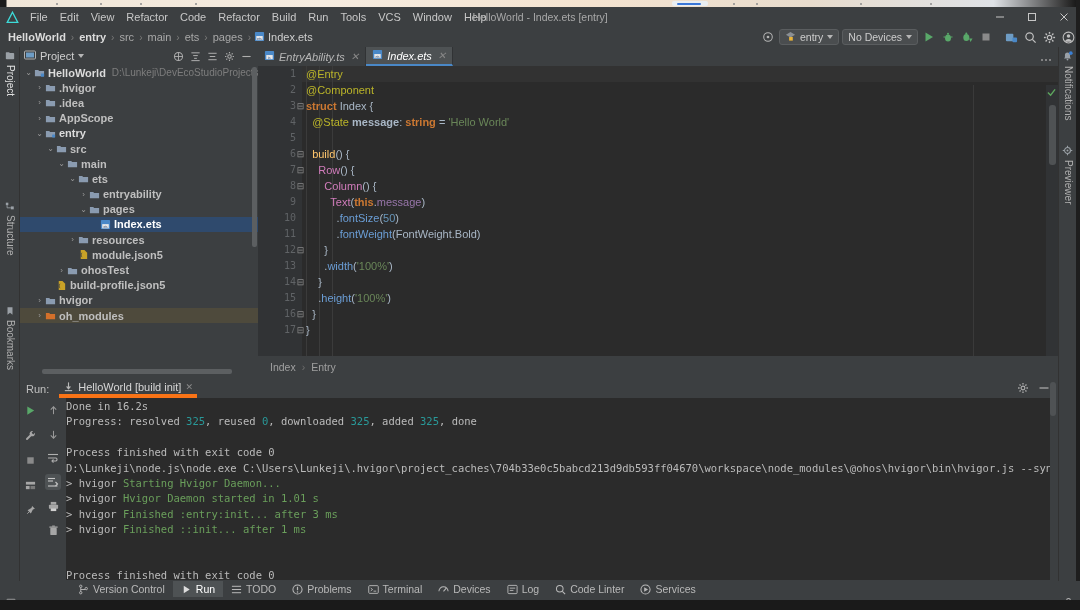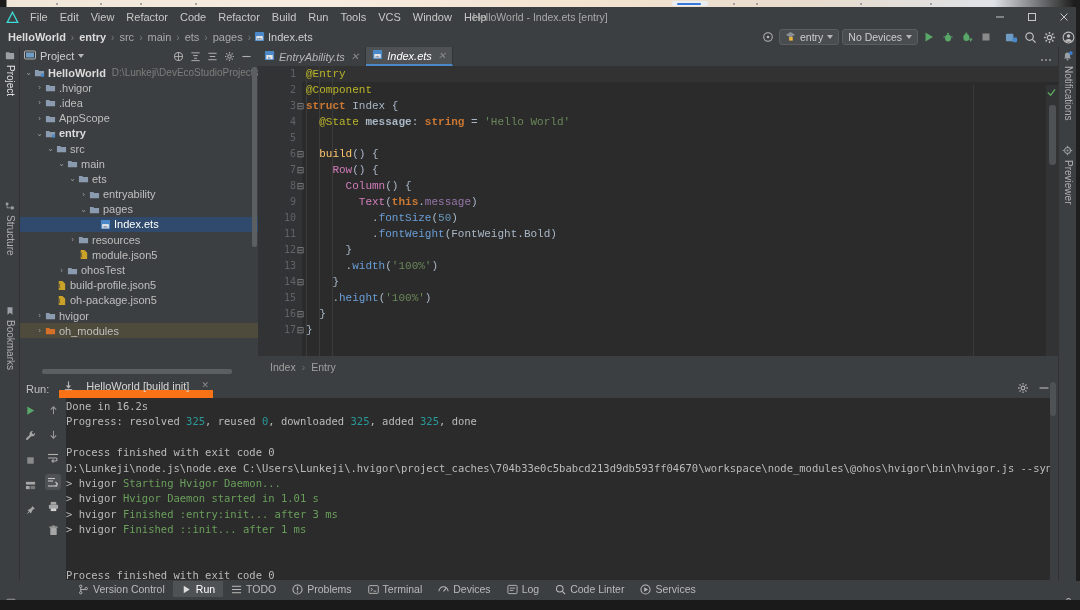--- a/index.html
+++ b/index.html
@@ -68,21 +68,21 @@
   .proj-header{ height:18px; display:flex; align-items:center; padding:0 4px; gap:4px;}
   .proj-header .t{ font-size:11px; color:#cfcfcf;}
   .proj-tools{ margin-left:auto; display:flex; align-items:center; gap:6px; padding-right:2px;}
   .proj-tools span{ color:#aeaeae; display:flex; }
   .tree{ position:absolute; left:0; top:18px; width:238px; height:305px; overflow:hidden; font-size:11px;}
   .row{ height:15.2px; display:flex; align-items:center; white-space:nowrap; color:#bfbfbf; }
   .row.sel{ background:#2f4a6d; color:#ffffff; }
   .row.hl{ background:#4e4a3c; }
   .arrow{ width:9px; display:inline-block; text-align:center; color:#9a9a9a; font-size:8px; flex:none;}
   .ficon{ width:13px; flex:none; display:flex; align-items:center; justify-content:center;}
-  .rowlabel{ padding-left:2px;}
+  .rowlabel{ padding-left:2px;font-weight:bold;}
   .rowlabel.b{ font-weight:bold; color:#dcdcdc;}
   .rowpath{ color:#7d7d7d; padding-left:6px; font-size:10px; overflow:hidden;}
   .proj-scroll{ position:absolute; right:1px; top:20px; width:5px; height:180px; background:#5c5f61; border-radius:2px;}
   .proj-hscroll{ position:absolute; left:22px; bottom:3px; width:190px; height:5px; background:#5c5f61; border-radius:2px;}
 
   
   .editor{ position:absolute; left:258px; top:47px; width:800px; height:330px; background:#2b2b2b;}
   .tabbar{ height:19px; background:#3c3f41; display:flex; align-items:flex-end; }
   .etab{
     height:19px; display:flex; align-items:center; gap:4px; padding:0 6px;
@@ -93,21 +93,21 @@
   .tab-right{ margin-left:auto; display:flex; align-items:center; padding-right:6px; color:#9a9a9a;}
 
   .codearea{ position:absolute; left:0; top:19px; width:800px; height:290px; background:#2b2b2b; }
   .gutter{ position:absolute; left:0; top:0; width:44px; height:290px; background:#313335;}
   .lnum{ height:16px; line-height:16px; text-align:right; padding-right:6px;
     font-family:"DejaVu Sans Mono", monospace; font-size:10px; color:#606366;}
   .folds{ position:absolute; left:36px; top:0; width:14px; height:290px;}
   .fold{ position:absolute; left:2px; width:9px; height:9px; color:#888; font-size:9px;
     display:flex; align-items:center; justify-content:center;}
   .code{ position:absolute; left:48px; top:0; right:0; height:220px;
-    font-family:Liberation Mono, monospace; font-size:11px; line-height:16px;
+    font-family:Liberation Sans, sans-serif; font-size:11px; line-height:16px;
     white-space:pre; color:#a9b7c6; }
   .code .ln{ height:16px; }
   .indentguide{ position:absolute; top:0; width:1px; height:290px; background:#3b3b3b;}
   .caretline{ position:absolute; left:44px; right:0; height:16px; background:#323232; }
 
   .editor-right{ position:absolute; right:0; top:19px; width:12px; height:290px; background:#313335;}
   .err-ok{ position:absolute; right:2px; top:3px; color:#5ea75e; font-size:10px;}
   .ed-scroll{ position:absolute; right:2px; top:20px; width:7px; height:60px; background:#4f5254; border-radius:3px;}
   .ed-divider{ position:absolute; left:715px; top:19px; width:1px; height:290px; background:#3a3a3a;}
 
@@ -117,22 +117,22 @@
   
   .rightstrip{ position:absolute; left:1058px; top:47px; width:18px; height:541px; background:#3c3f41; border-left:1px solid #323232;}
   .rs-item{ position:absolute; left:0; width:18px; writing-mode:vertical-rl; text-orientation:mixed;
     font-size:10px; color:#b0b0b0; display:flex; align-items:center; gap:4px; }
   .scrolledge{ position:absolute; left:1076px; top:0; width:4px; height:610px; background:#1e1e1e;}
 
   
   .runpanel{ position:absolute; left:20px; top:380px; width:1038px; height:200px; background:#3c3f41;}
   .run-header{ height:18px; display:flex; align-items:center; padding-left:6px; gap:10px;}
   .run-label{ font-size:11px; color:#c0c0c0;}
-  .run-tab{ display:flex; align-items:flex-start; gap:12px; font-size:11px; color:#d6d6d6;
-     border-bottom:8px solid #f97316; height:18px; padding:0 4px;}
+  .run-tab{ display:flex; align-items:center; gap:4px; font-size:11px; color:#d6d6d6;
+     border-bottom:4px solid #f97316; height:18px; padding:0 4px;}
   .run-header-right{ margin-left:auto; display:flex; align-items:center; gap:9px; padding-right:8px; color:#b0b0b0;}
   .run-side{ position:absolute; left:0; top:18px; width:20px; height:182px; background:#3c3f41;
      display:flex; flex-direction:column; align-items:center; padding-top:4px; gap:9px;}
   .run-side2{ position:absolute; left:22px; top:18px; width:22px; height:182px; background:#3c3f41;
      display:flex; flex-direction:column; align-items:center; padding-top:4px; gap:8px;}
   .run-side2 .btn.sel{ background:#4e5254; border-radius:3px; }
   .btn{ width:16px; height:16px; display:flex; align-items:center; justify-content:center; color:#a6a6a6;}
   .console{ position:absolute; left:46px; top:18px; right:8px; height:182px; background:#2b2b2b;
     font-family:"DejaVu Sans Mono", monospace; font-size:10.5px; line-height:15.4px;
     color:#bbbbbb; overflow:hidden; padding-top:1px; white-space:pre;}
@@ -535,30 +535,20 @@
         </div>
         <div class="row" style="padding-left: 26px;">
           <span class="arrow"></span>
           <span class="ficon">
             <svg width="11" height="11" viewBox="0 0 12 12">
               <path d="M3 1.2h4l3 3v6.6H3z" fill="#c9a227"></path>
               <path d="M4.6 4.2c-.8 0-.9.6-.9 1.2s0 1-.6 1c.6 0 .6.5.6 1.1s.1 1.2.9 1.2" fill="none" stroke="#3c3f41" stroke-width=".8"></path>
             </svg>
           </span>
           <span class="rowlabel">build-profile.json5</span>
-        </div>
-        <div class="row" style="padding-left: 26px;">
-          <span class="arrow"></span>
-          <span class="ficon">
-            <svg width="11" height="11" viewBox="0 0 12 12">
-              <path d="M3 1.2h4l3 3v6.6H3z" fill="#c9a227"></path>
-              <path d="M4.6 4.2c-.8 0-.9.6-.9 1.2s0 1-.6 1c.6 0 .6.5.6 1.1s.1 1.2.9 1.2" fill="none" stroke="#3c3f41" stroke-width=".8"></path>
-            </svg>
-          </span>
-          <span class="rowlabel">oh-package.json5</span>
         </div>
         <div class="row" style="padding-left: 15px;">
           <span class="arrow">›</span>
           <span class="ficon">
             <svg width="11" height="11" viewBox="0 0 12 12">
               <path d="M1 3.2h3.6l1 1.2H11v5.6H1z" fill="#8a9bb0"></path>
             </svg>
           </span>
           <span class="rowlabel">hvigor</span>
         </div>

